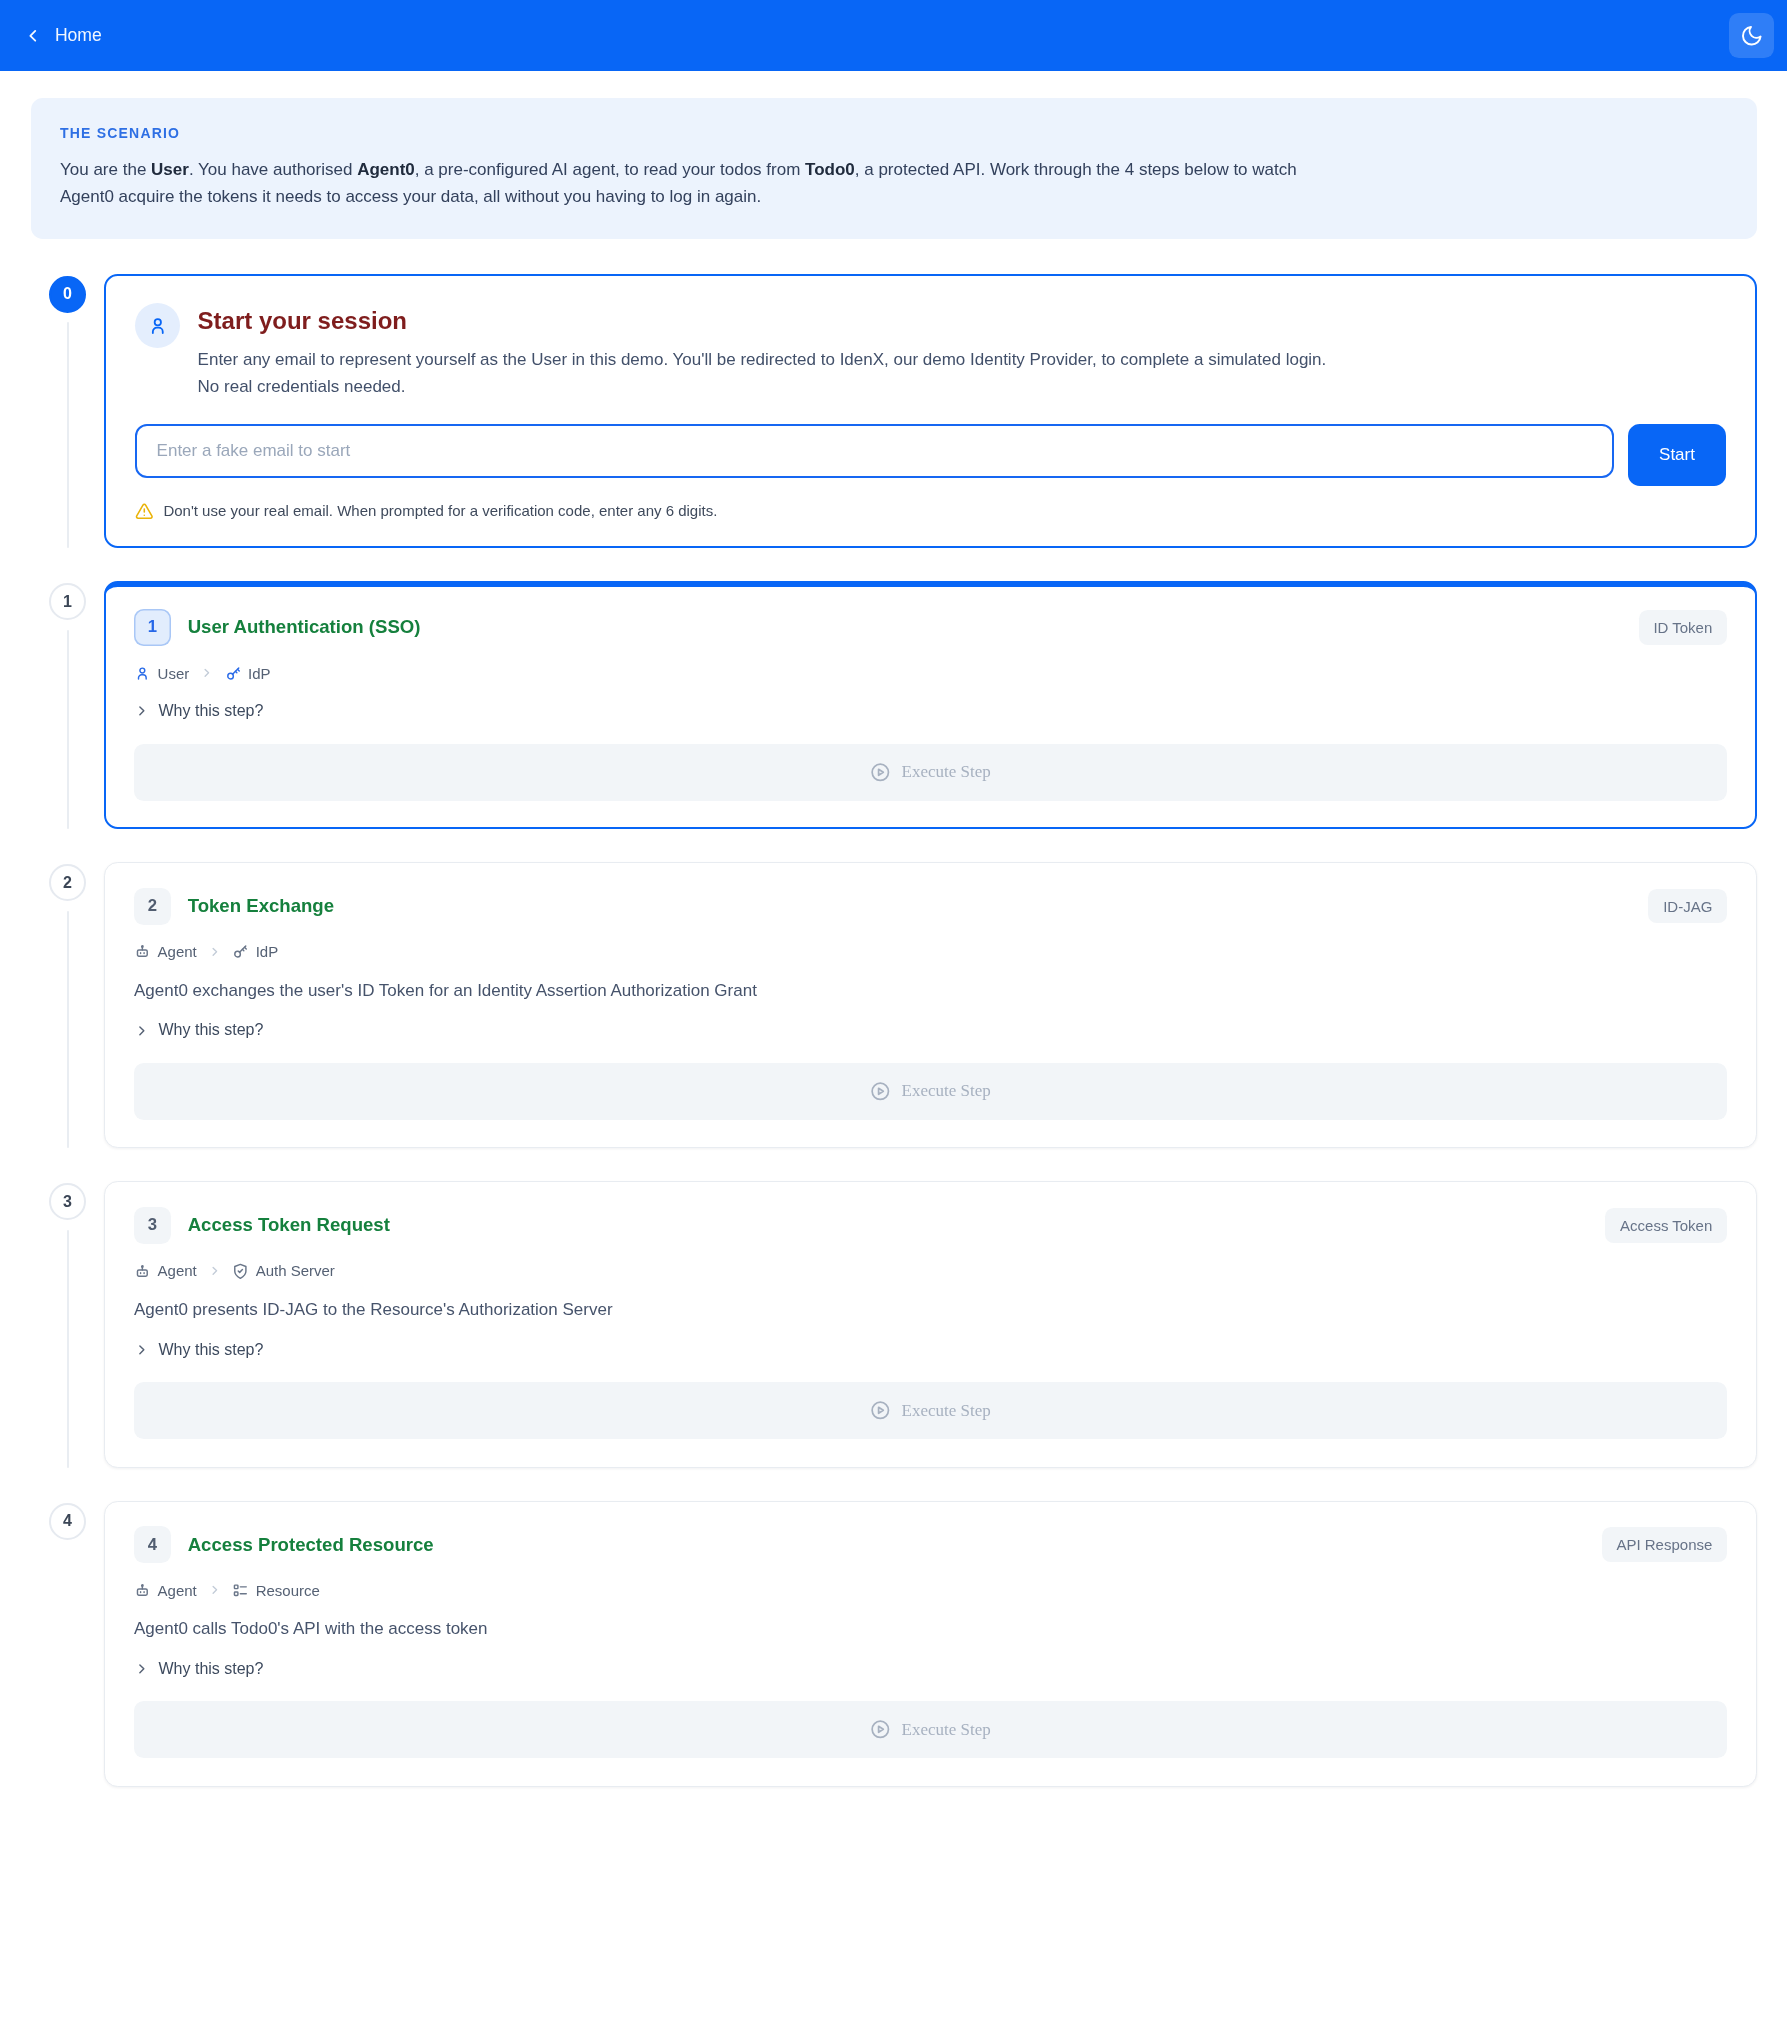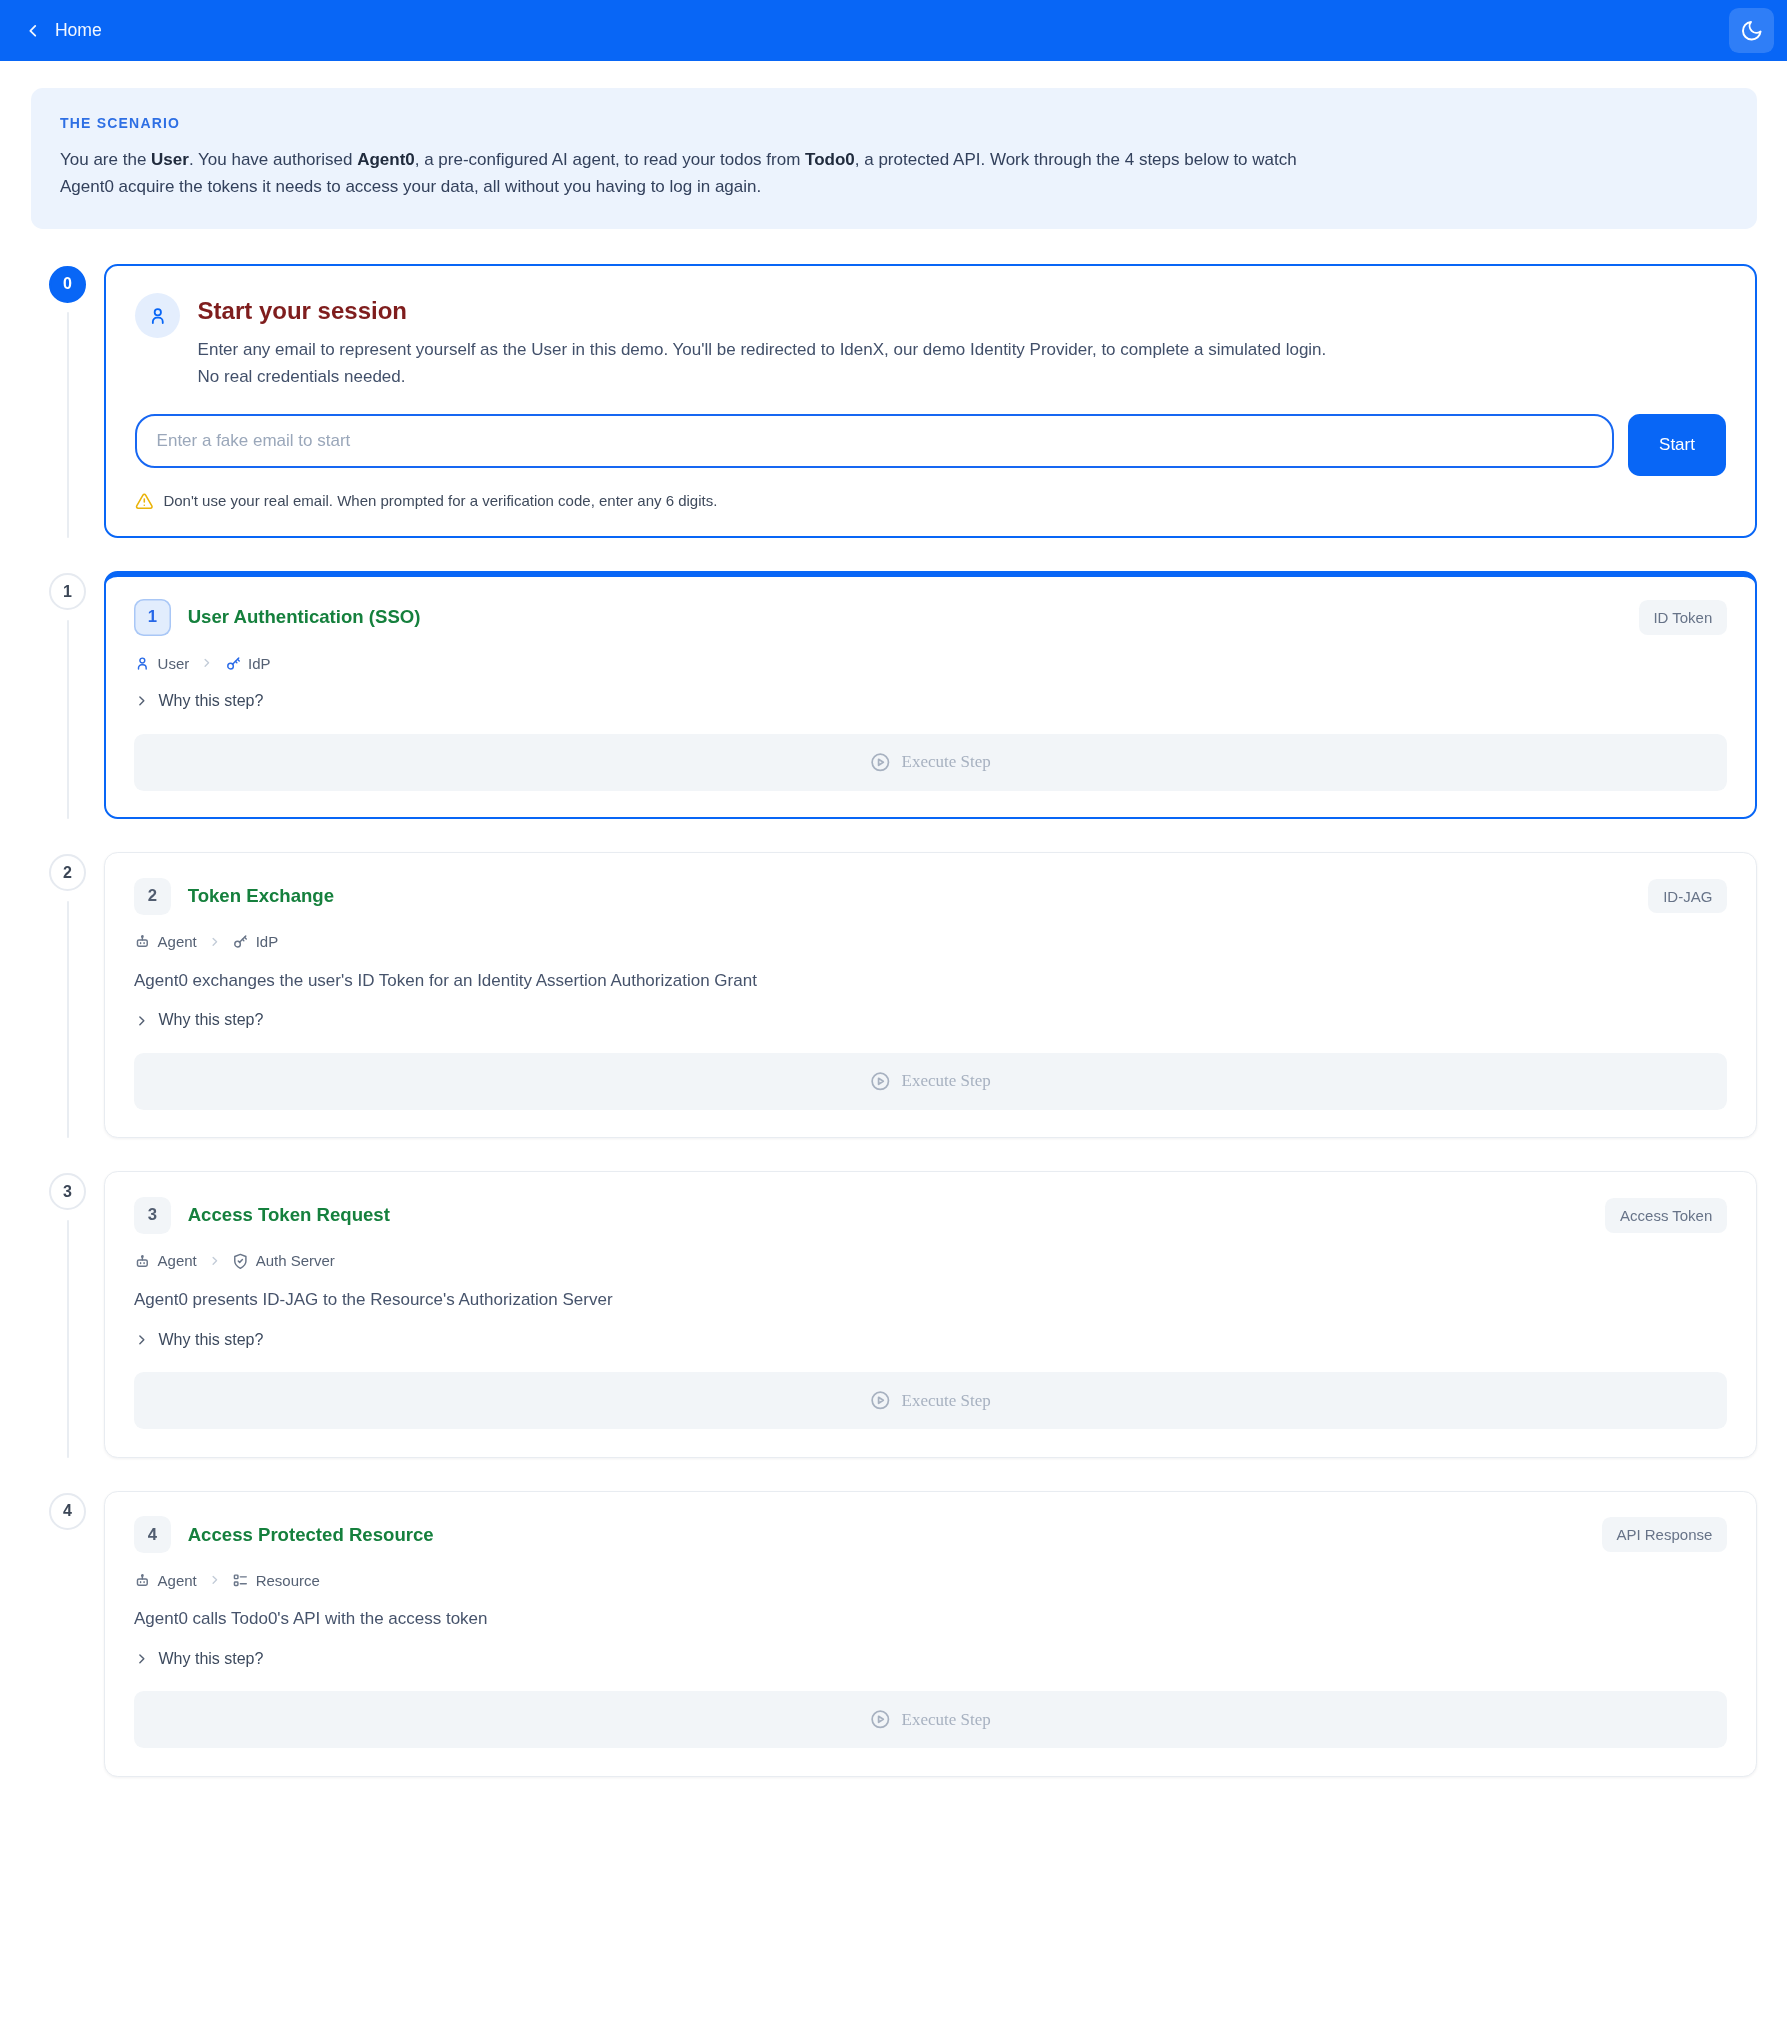--- a/index.html
+++ b/index.html
@@ -7,21 +7,21 @@
   body {
     width:1788px;
     background:#ffffff;
     font-family:"Liberation Sans","DejaVu Sans",sans-serif;
     color:#27303f;
   }
   svg { display:block; }
 
   
   .topbar {
-    height:61px; background:#0866f6;
+    height:71px; background:#0866f6;
     display:flex; align-items:center; justify-content:space-between;
     padding:0 13.7px 0 15.7px;
   }
   .back {
     display:flex; align-items:center; gap:11.8px;
     color:rgba(255,255,255,.95); font-size:17.6px; cursor:pointer;
     background:none; border:none; padding:5.9px 7.8px;
   }
   .moon-btn {
     width:45px; height:45px; border-radius:9.8px;
@@ -70,21 +70,21 @@
   .session-head { display:flex; gap:17.6px; }
   .avatar {
     width:45px; height:45px; border-radius:50%; flex:0 0 45px;
     background:#e4eefd; color:#0866f6;
     display:flex; align-items:center; justify-content:center;
   }
   .session-title { font-size:24px; font-weight:700; color:#7f1d1d; margin:3.9px 0 10.8px; }
   .session-desc { font-size:17px; color:#42506a; line-height:1.6; max-width:1152px; }
   .input-row { display:flex; gap:13.7px; margin-top:23.5px; }
   .email-input {
-    flex:1; border:2px solid #1767f2; border-radius:20px; height:54px;
+    flex:1; border:2px solid #1767f2; border-radius:12px; height:54px;
     padding:0 19.6px; font-size:17px; color:#33415c; outline:none;
     font-family:inherit;
   }
   .email-input::placeholder { color:#9aa7ba; }
   .start-btn {
     width:98px; height:62px; border-radius:11.8px; border:none;
     background:#0866f6; color:#ffffff; font-size:17px; cursor:pointer;
     font-family:inherit;
   }
   .warning {

